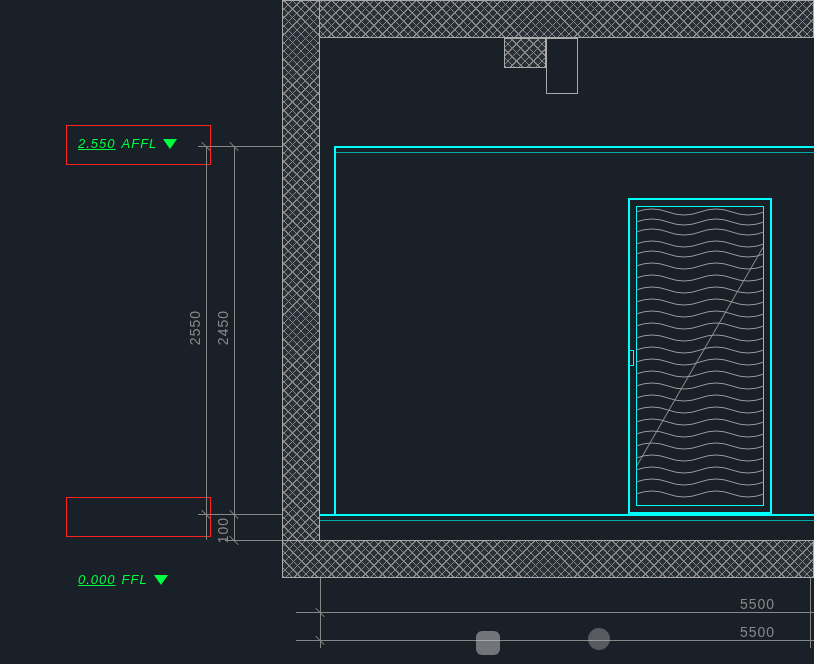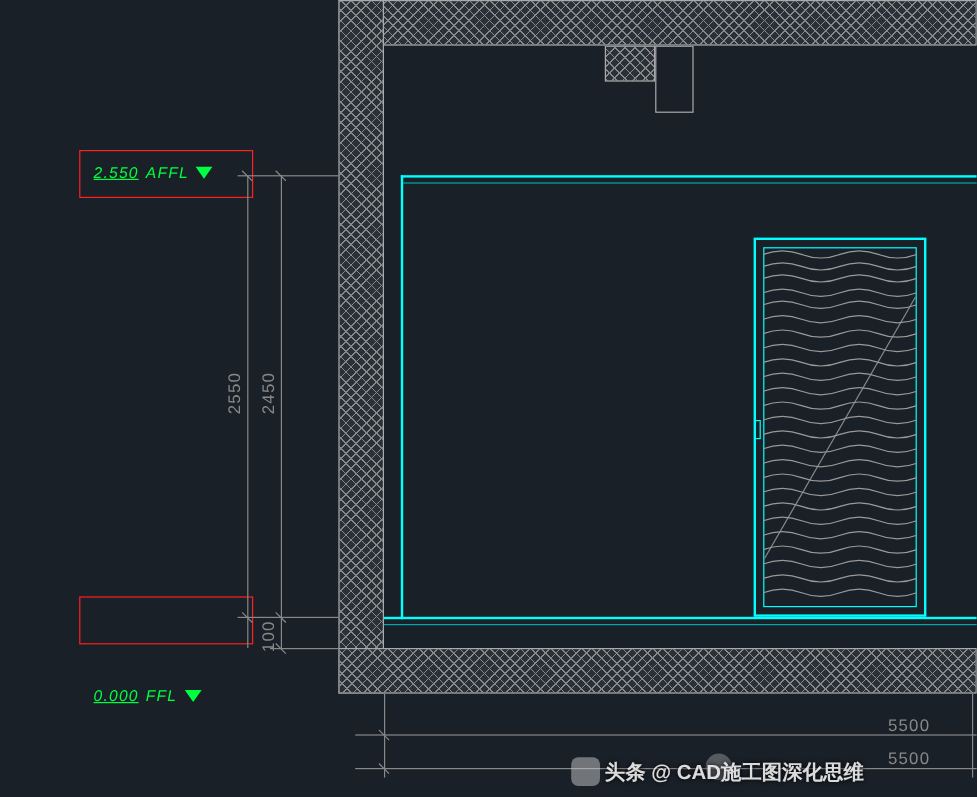--- a/index.html
+++ b/index.html
@@ -238,15 +238,14 @@
   <div class="ext-line-v" style="left:810px; top:578px; height:70px;"></div>
   <div class="dim-line-h" style="left:296px; top:612px; width:518px;"></div>
   <div class="dim-line-h" style="left:296px; top:640px; width:518px;"></div>
   <div class="tick" style="left:314px; top:612px;"></div>
   <div class="tick" style="left:314px; top:640px;"></div>
   <div class="dim-text-h" style="left:740px; top:596px;">5500</div>
   <div class="dim-text-h" style="left:740px; top:624px;">5500</div>
 
   <div class="watermark-logo" style="left:476px; top:631px;"></div>
   <div class="wechat" style="left:588px; top:628px;"></div>
-  <div class="watermark1" style="left:504px; top:632px;">头条 @ CAD施工图深化思维</div>
 
 </div>
 
 </body></html>

